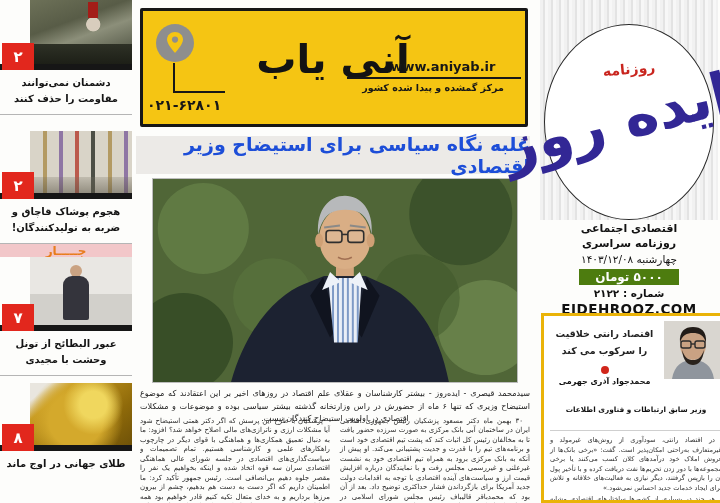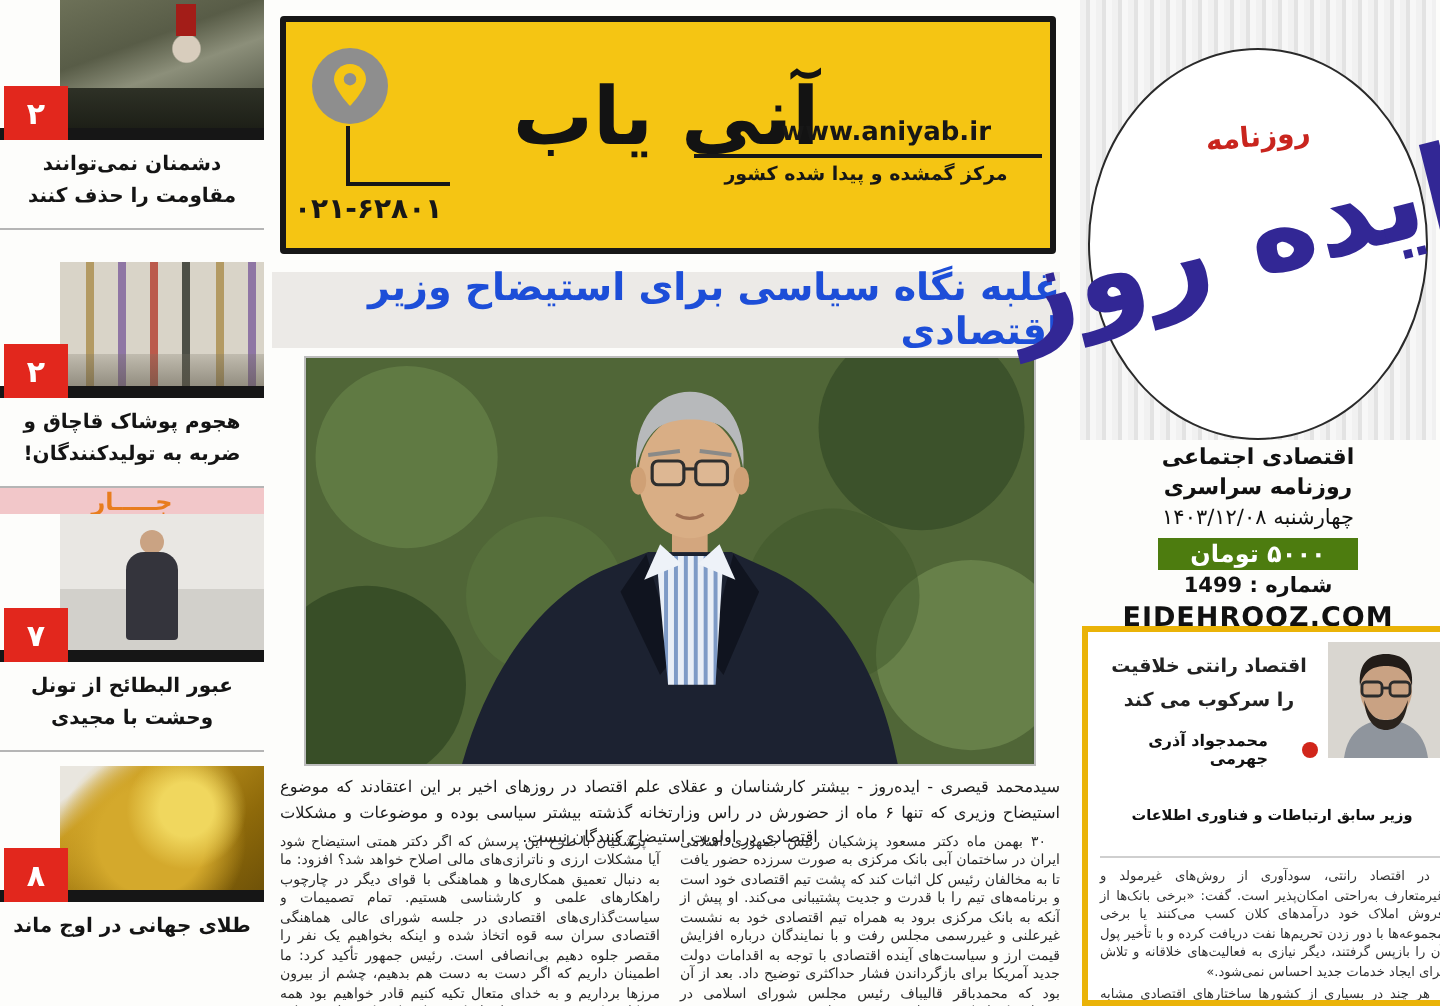--- a/index.html
+++ b/index.html
@@ -79,22 +79,22 @@
   .site { font-weight:bold; font-size:13.5px; letter-spacing:.5px; direction:ltr; line-height:1.25; }
 
   
   .op { position:absolute; left:541px; top:313px; width:190px; height:190px; border:3px solid #eab308;
         background:#fff; padding:5px 6px; overflow:hidden; }
   .op-head { display:flex; gap:5px; }
   .op-photo { flex:none; width:58px; height:58px; }
   .op-photo svg { display:block; width:100%; height:100%; }
   .op-tb { flex:1; }
   .op-title { font-weight:bold; font-size:9.5px; color:#232323; text-align:center; line-height:1.8; padding-top:4px; }
-  .op-author { display:flex; align-items:center; justify-content:center; gap:17px; margin-top:7px;
-               font-weight:bold; font-size:8px; color:#111; }
+  .op-author { display:flex; align-items:center; justify-content:center; gap:3px; margin-top:7px;
+               font-weight:bold; font-size:8px; color:#111;flex-direction:column; }
   .op-dot { flex:none; width:8px; height:8px; border-radius:50%; background:#d1261b; }
   .op-role { font-weight:bold; font-size:7.3px; color:#111; text-align:center; margin-top:19px;
              border-bottom:1px solid #cfcfcf; padding-bottom:16px; }
   .op-body { margin-top:5px; }
   .op-body p { font-size:6.6px; line-height:1.45; text-align:justify; color:#333; text-indent:7px; margin-bottom:2px; }
 </style>
 </head>
 <body>
 
 <div class="page">
@@ -197,21 +197,21 @@
   <div class="mast-bg"></div>
   <div class="mast-circle">
     <div class="logo-label">روزنامه</div>
     <div class="logo-title">ایده روز</div>
   </div>
   <div class="pubinfo">
     <div class="pub-line">اقتصادی اجتماعی</div>
     <div class="pub-line">روزنامه سراسری</div>
     <div class="pub-date">چهارشنبه ۱۴۰۳/۱۲/۰۸</div>
     <div><span class="price">۵۰۰۰ تومان</span></div>
-    <div class="issue">شماره : 1499</div>
+    <div class="issue">شماره : ۲۱۲۲</div>
     <div class="site">EIDEHROOZ.COM</div>
   </div>
 
   <div class="op">
     <div class="op-head">
       <span class="op-photo">
         <svg viewBox="0 0 58 58">
           <rect width="58" height="58" fill="#d9d6d0"></rect>
           <path d="M8,58 C10,44 19,39 29,39 C39,39 48,44 50,58 Z" fill="#8f959d"></path>
           <ellipse cx="29" cy="24" rx="13" ry="15" fill="#c9a283"></ellipse>

